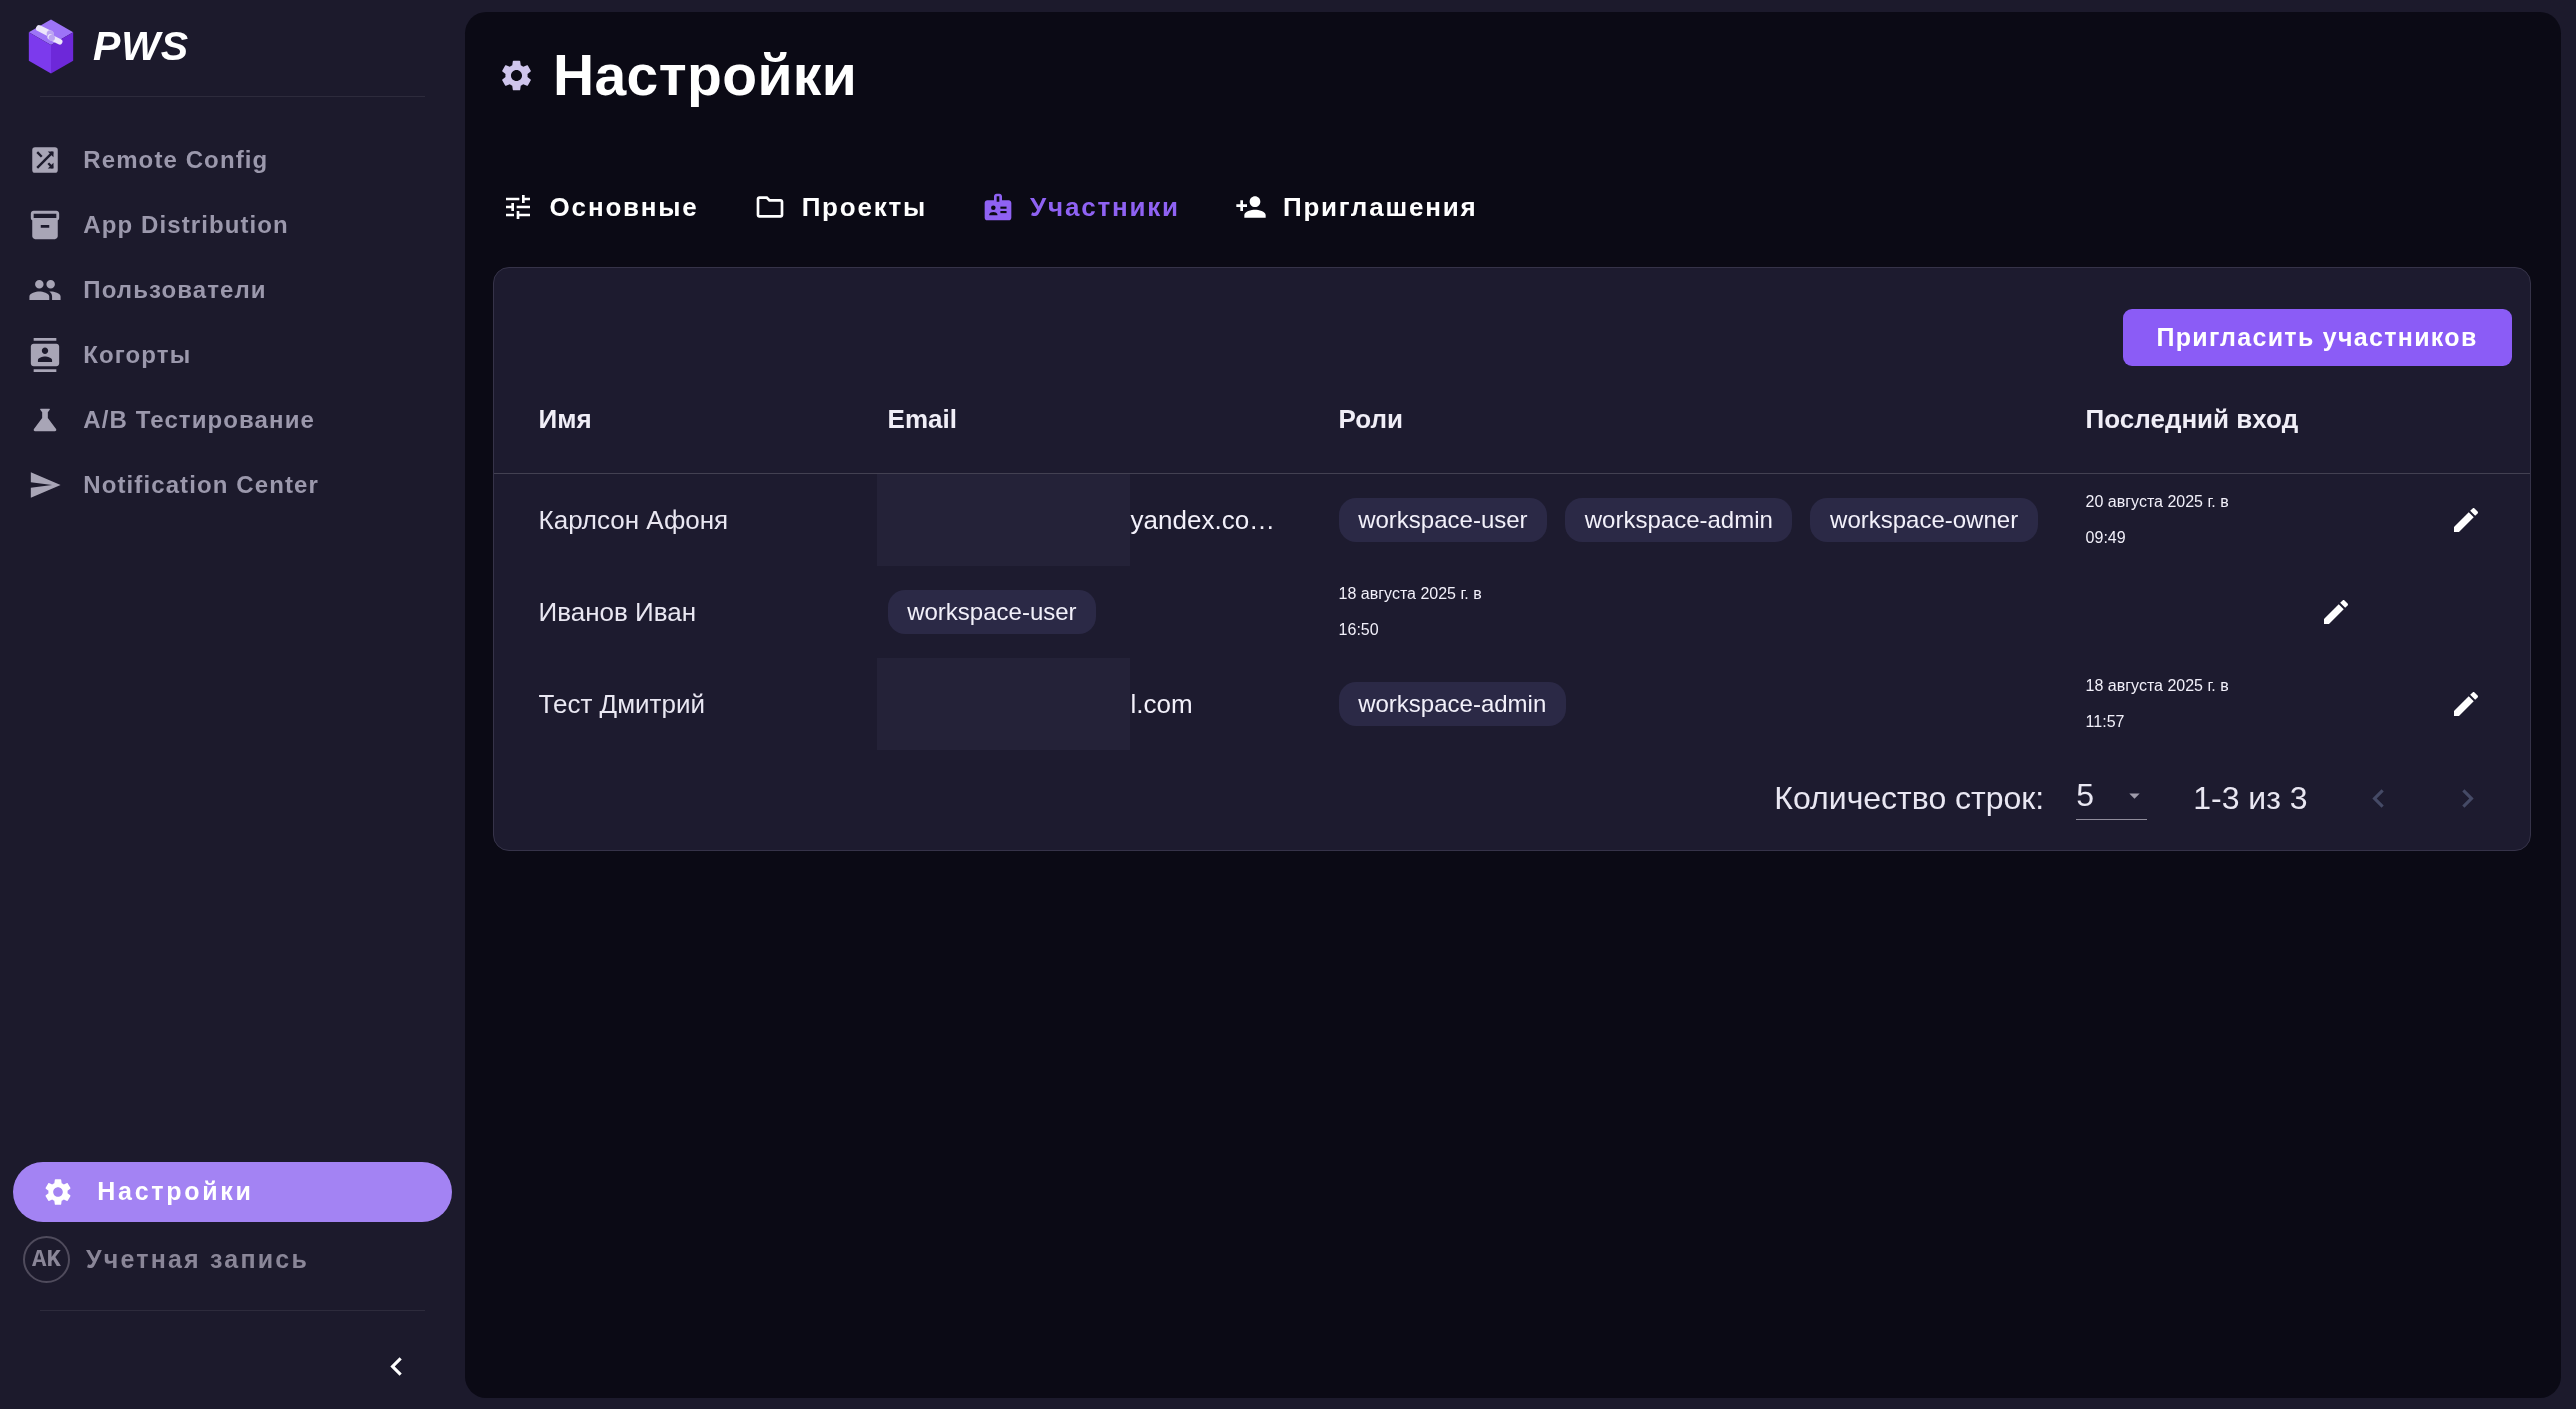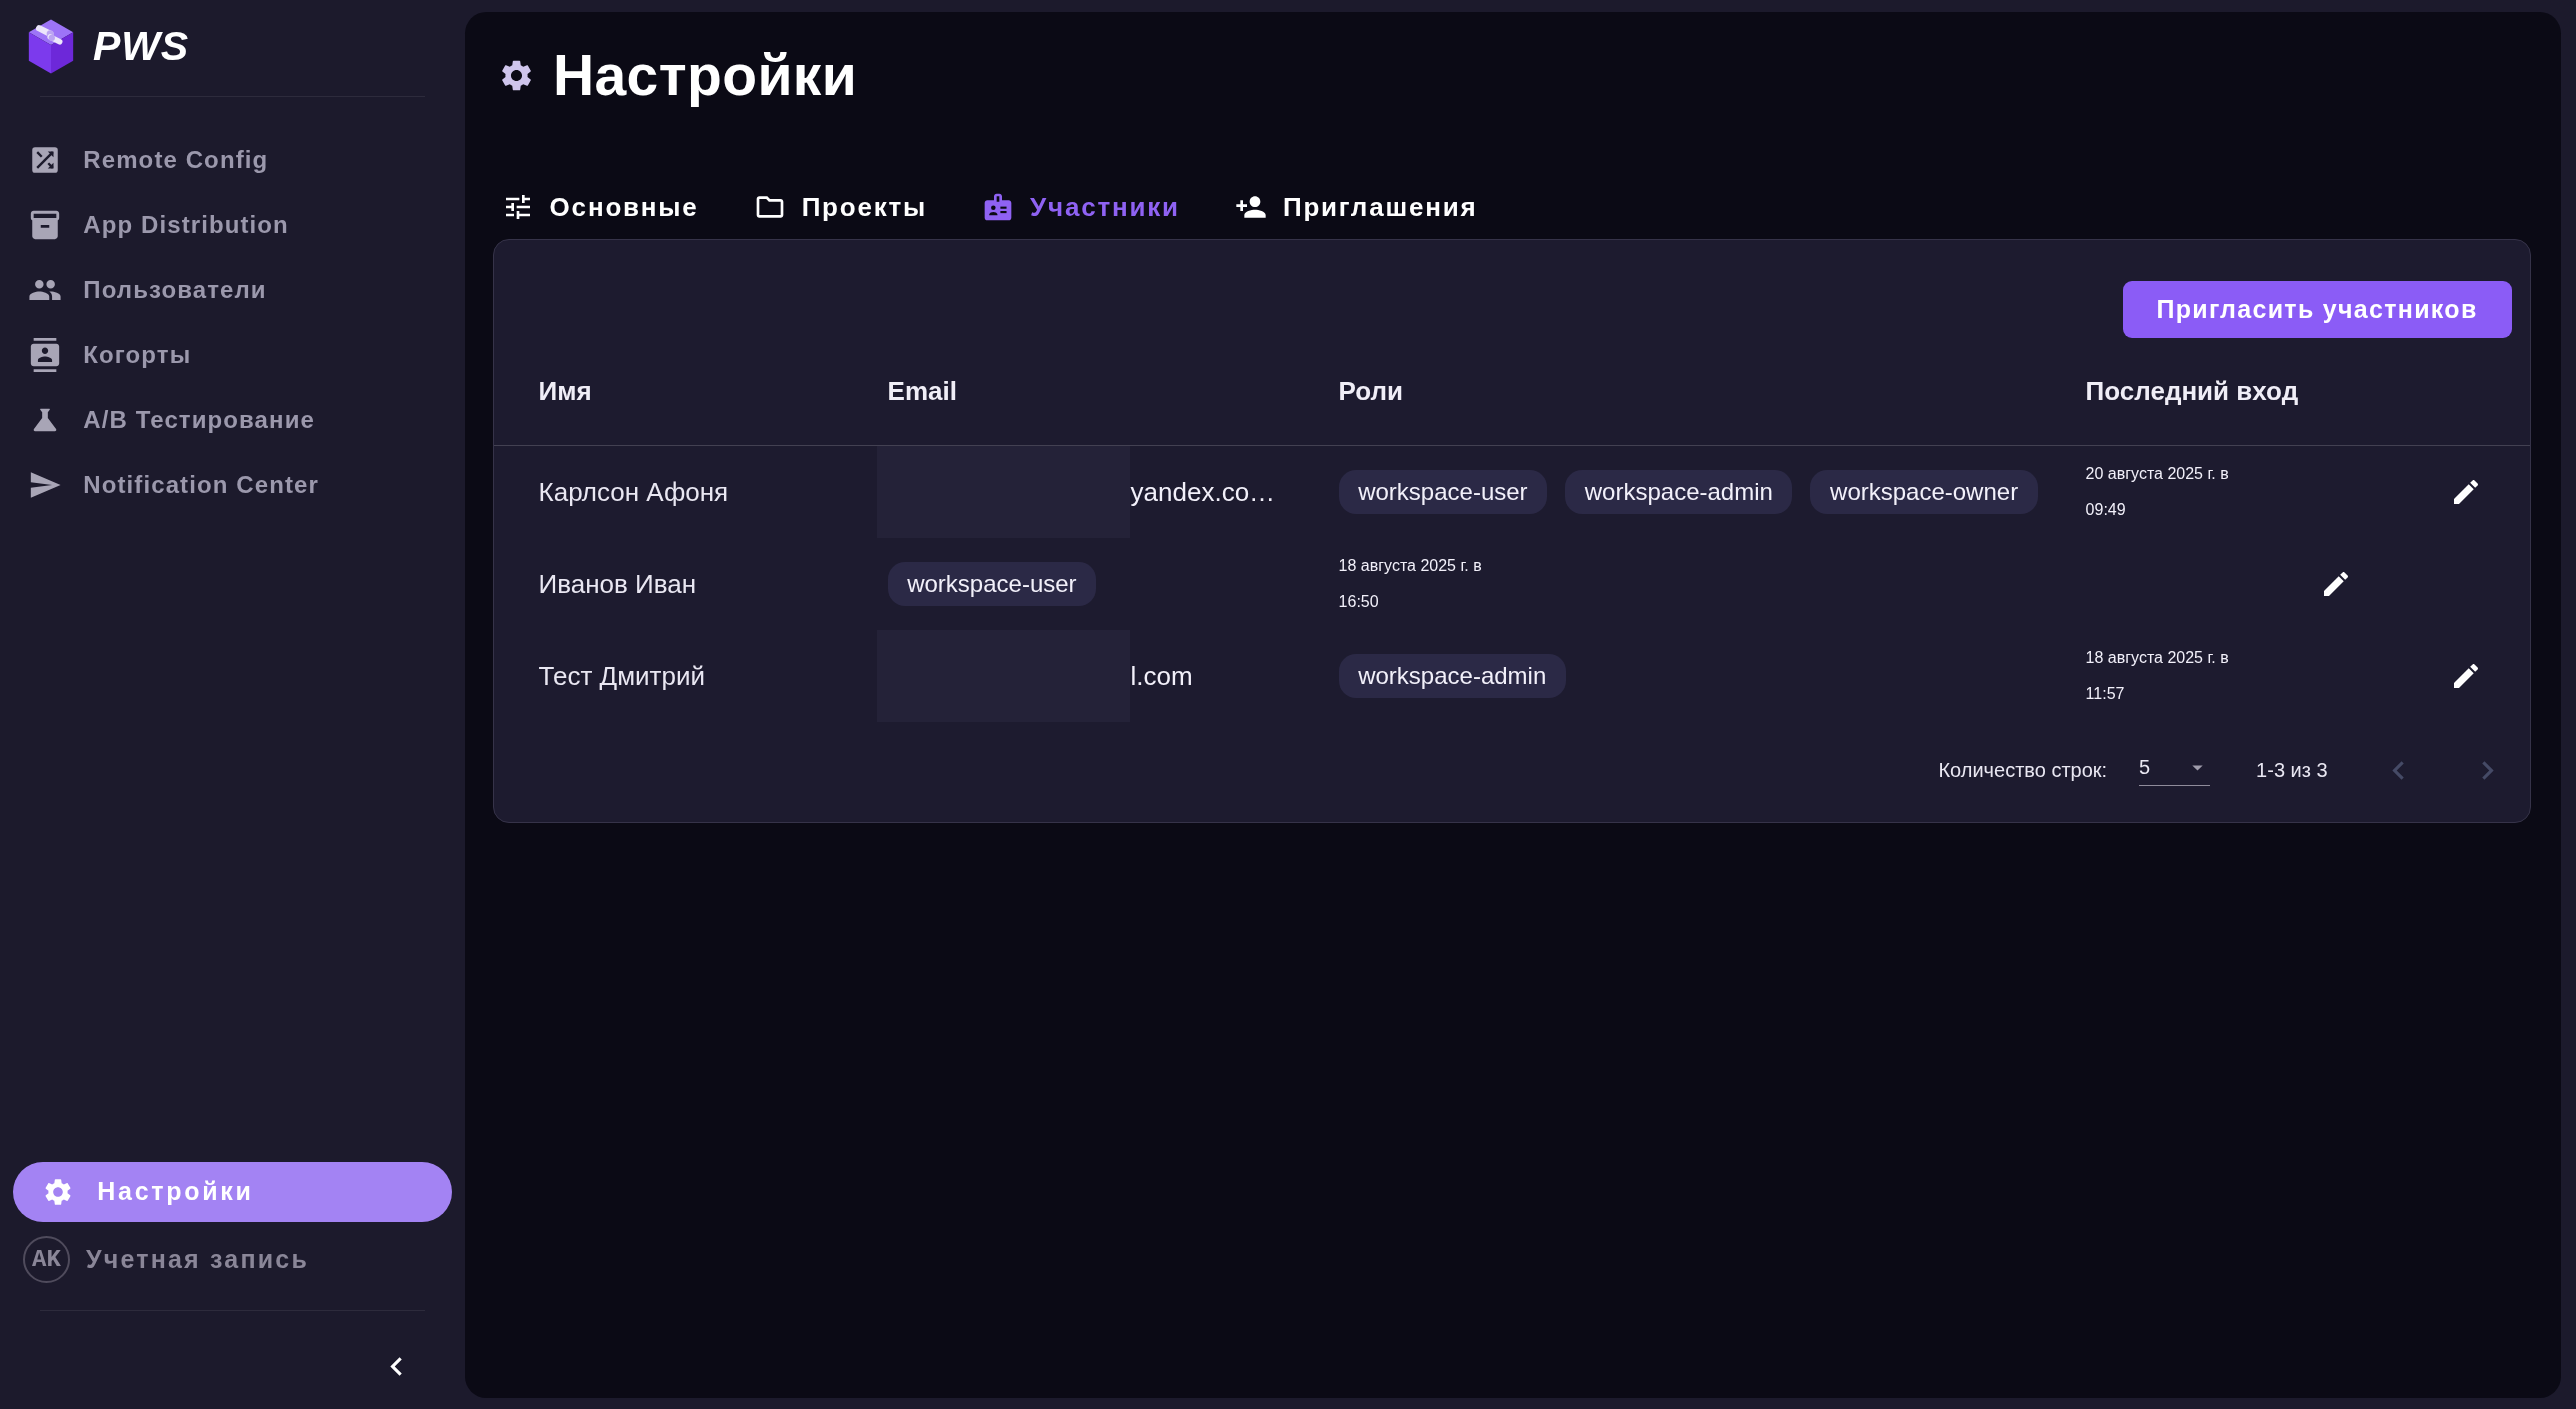--- a/index.html
+++ b/index.html
@@ -46,21 +46,21 @@
   .page-title svg{width:37px;height:37px;color:#cfc5ec;}
   .page-title h1{margin:0;font-size:57px;font-weight:700;color:#fff;letter-spacing:0.4px;}
 
   .tabs{display:flex;align-items:center;gap:55px;margin-top:53px;padding-left:9px;}
   .tab{display:flex;align-items:center;gap:16px;font-size:26px;font-weight:700;
     letter-spacing:1.8px;color:#fff;cursor:pointer;margin-top:30px;}
   .tab svg{width:32px;height:32px;}
   .tab.active{color:#8f62f3;}
 
   
-  .card{margin-top:16px;width:2038px;background:#1d1b2f;border:1.8px solid #363349;
+  .card{margin-top:44px;width:2038px;background:#1d1b2f;border:1.8px solid #363349;
     border-radius:16px;box-sizing:border-box;padding-bottom:3.6px;}
   .toolbar{display:flex;justify-content:flex-end;padding:41px 18px 0 0;}
   .invite-btn{height:57px;padding:0 34px;border:none;border-radius:9px;background:#8b5cf6;
     color:#fff;font-size:25px;font-weight:700;letter-spacing:1.3px;font-family:inherit;cursor:pointer;}
 
   .thead,.t-row{display:grid;grid-template-columns:349px 451px 747px 314px 1fr;
     align-items:center;padding-left:45px;}
   .thead{height:107px;font-weight:700;font-size:26px;color:#f0eef7;
     border-bottom:1.8px solid rgba(255,255,255,.17);}
   .t-row{height:92px;font-size:26px;color:#e9e7f2;}
@@ -69,21 +69,21 @@
   .email-text{padding-left:243px;white-space:nowrap;color:#f2f0fa;}
   .roles-cell{display:flex;gap:18px;}
   .chip{background:#2b2946;border-radius:17px;padding:8px 19.6px;font-size:24px;color:#f2f0fa;white-space:nowrap;}
   .date-cell{font-size:16px;line-height:36px;color:#f2f0fa;}
   .actions-cell{display:flex;justify-content:flex-end;padding-right:39px;}
   .edit-btn{width:50px;height:50px;display:flex;align-items:center;justify-content:center;
     background:none;border:none;cursor:pointer;color:#fff;padding:0;}
   .edit-btn svg{width:32px;height:32px;}
 
   .t-foot{display:flex;align-items:center;justify-content:flex-end;height:96px;
-    padding-right:24px;font-size:20px;color:#e9e7f2;}
+    padding-right:44px;font-size:32px;color:#e9e7f2;}
   .rpp-select{display:flex;align-items:center;justify-content:space-between;width:71px;
     margin-left:32px;padding-bottom:5.3px;border-bottom:1.8px solid #8f8c9b;cursor:pointer;}
   .rpp-select svg{width:25px;height:25px;color:#9f9cab;}
   .range{margin-left:46px;}
   .page-btn{background:none;border:none;margin-left:52px;color:#454a66;cursor:pointer;padding:0;}
   .page-btn svg{width:37px;height:37px;}
 </style>
 </head>
 <body>
 

